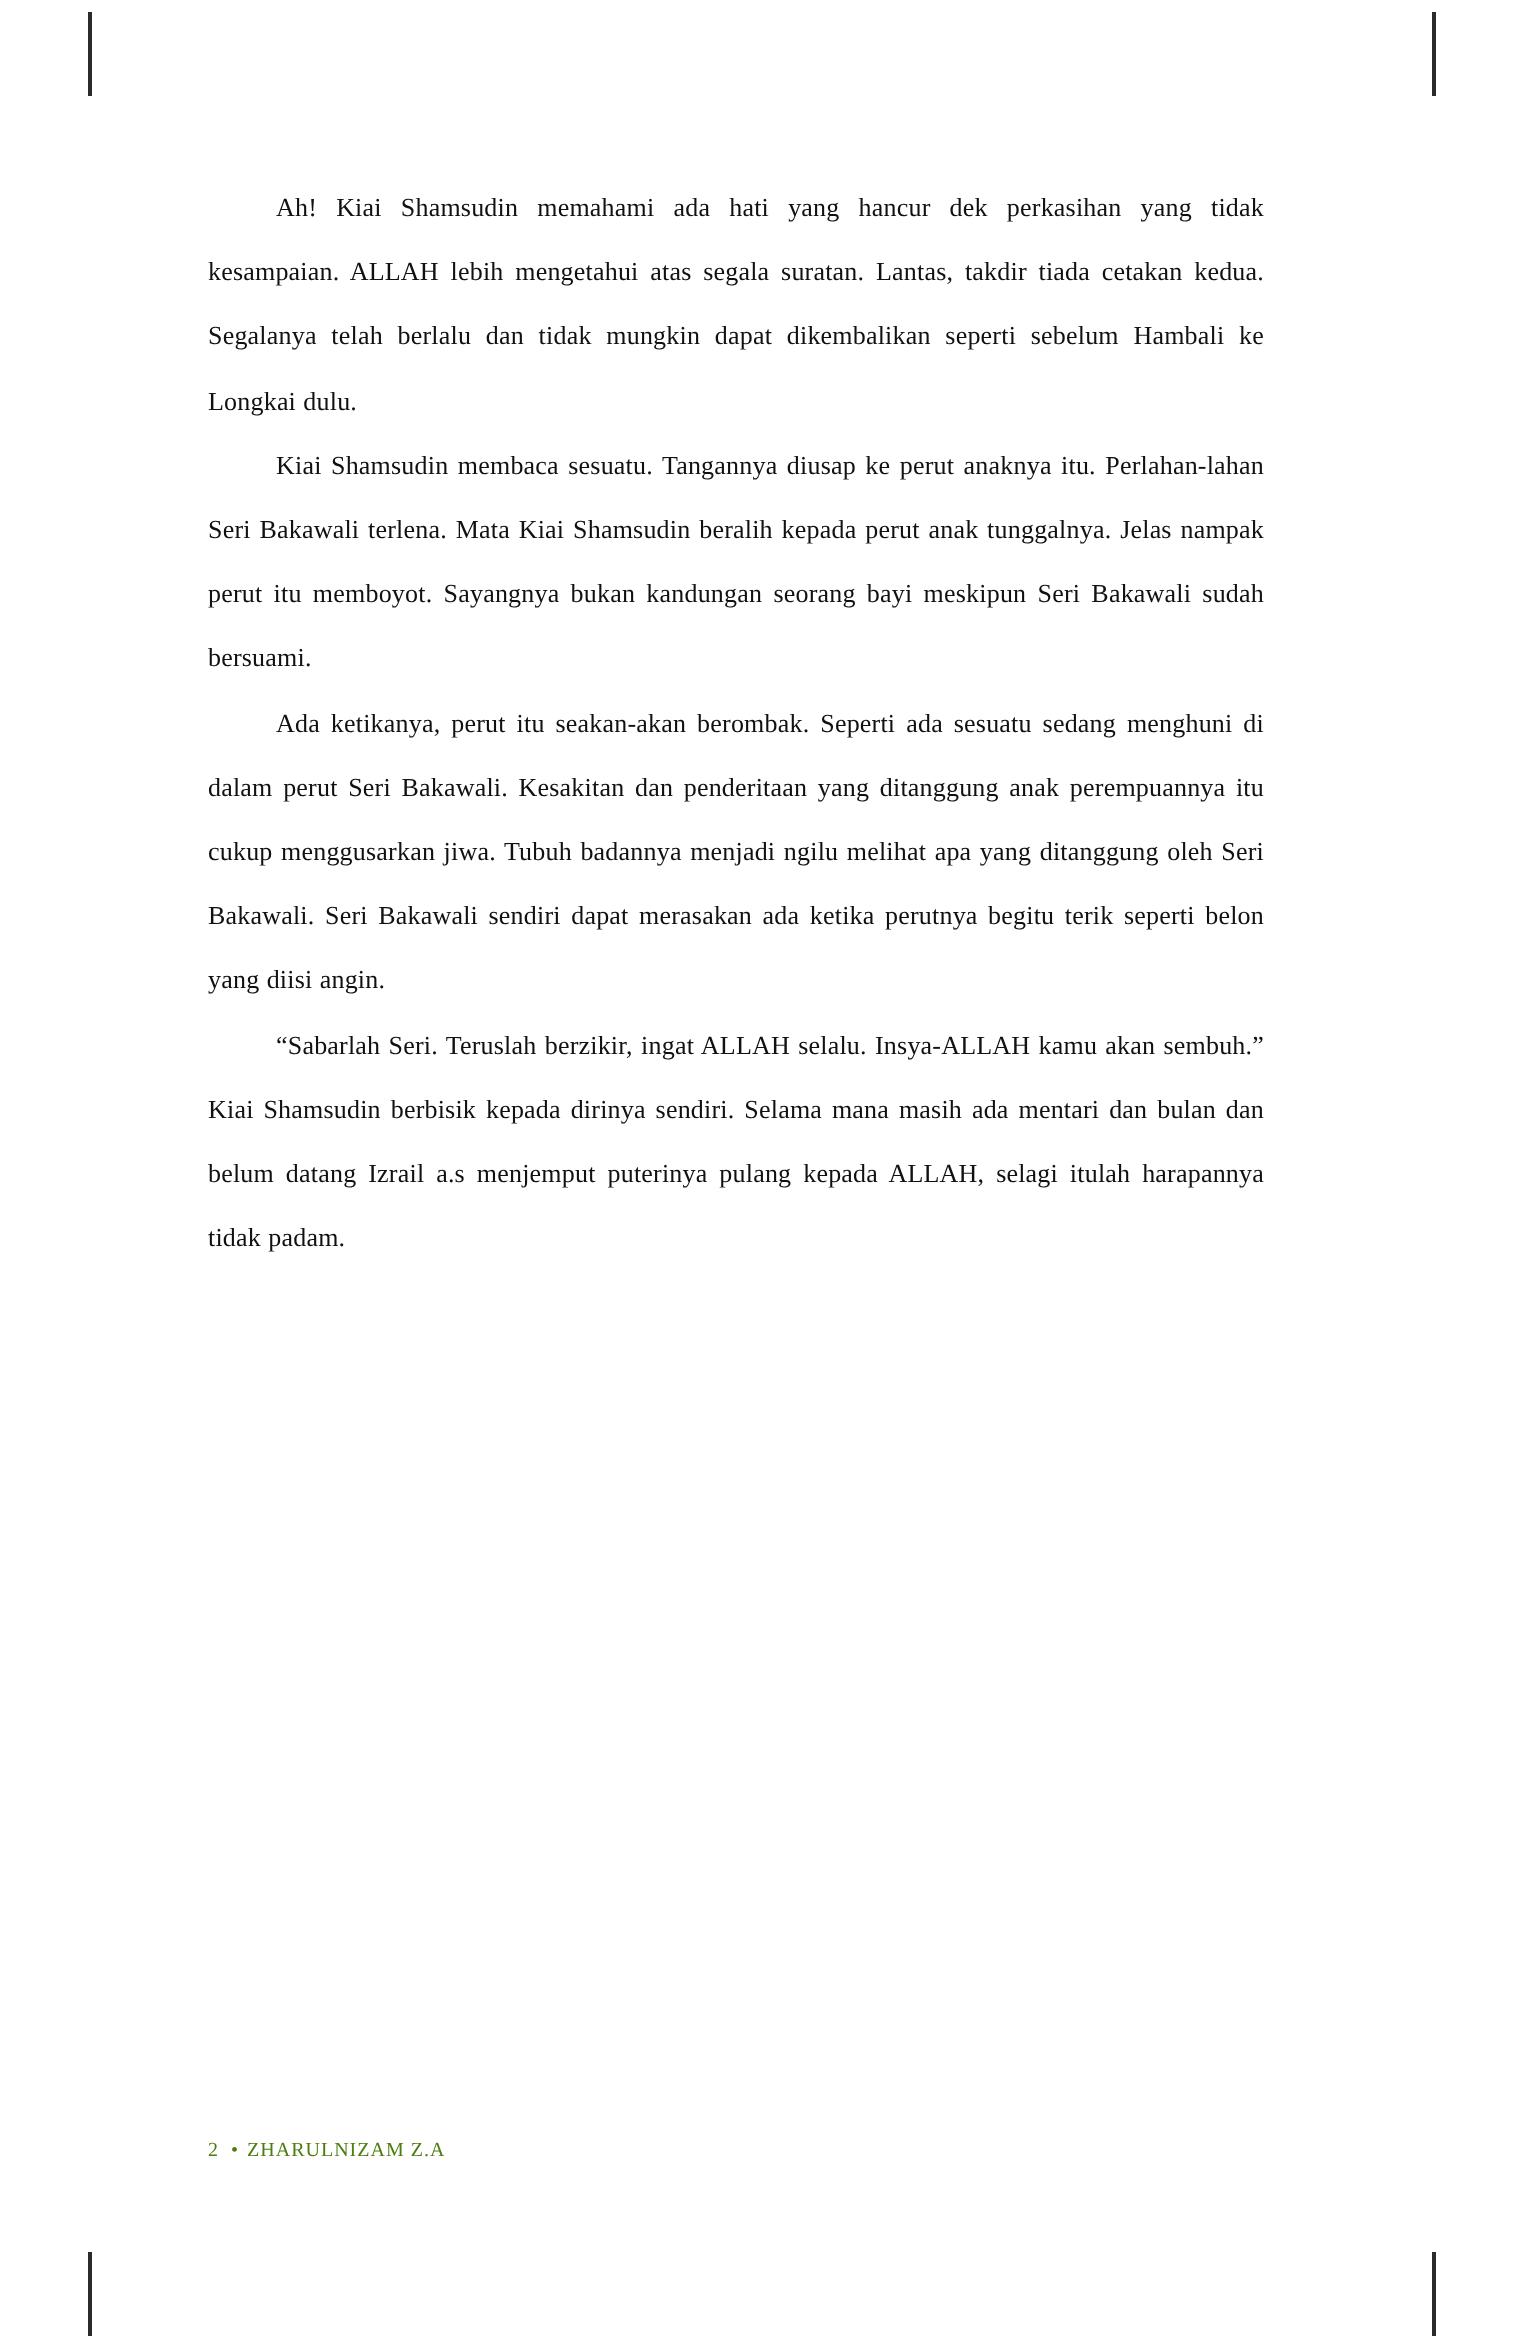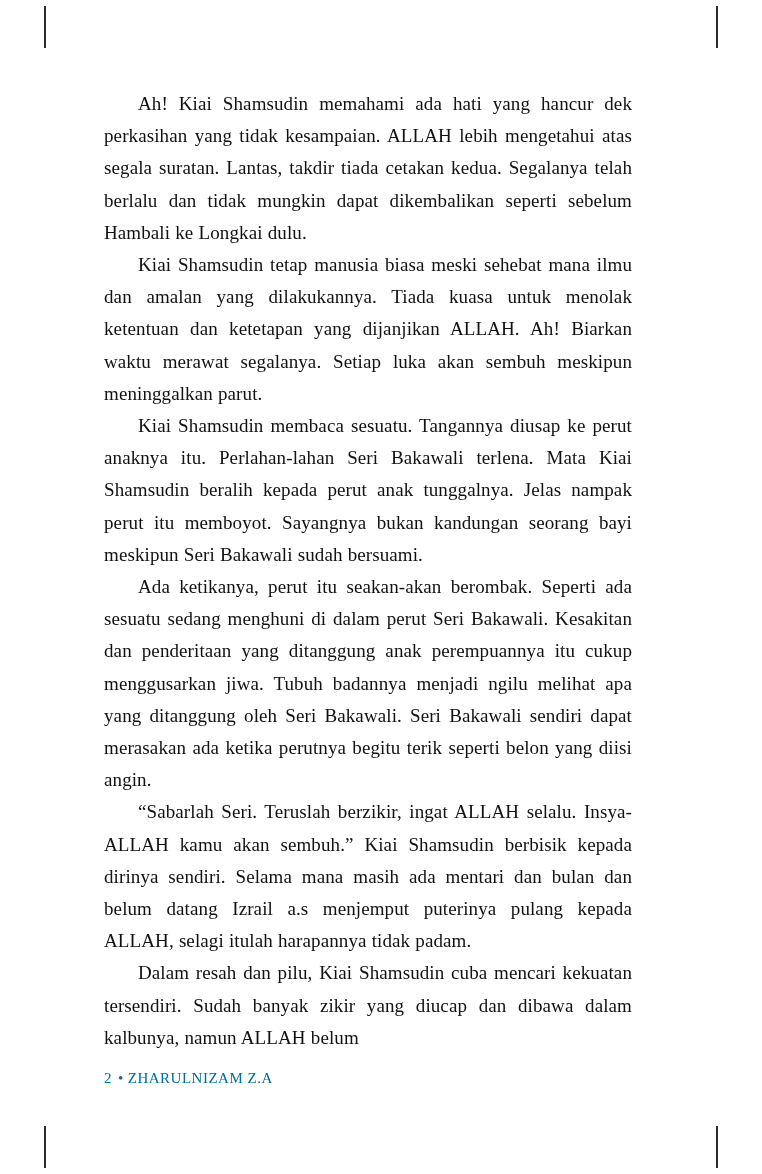--- a/index.html
+++ b/index.html
@@ -30,52 +30,50 @@
     position: absolute;
     left: 104px;
     top: 88px;
     width: 528px;
   }
 
   p.para {
     margin: 0;
     text-align: justify;
     text-indent: 34px;
-    font-size: 19px;
+    font-size: 13px;
     line-height: 32.2px;
     letter-spacing: 0.1px;
     word-spacing: 0.3px;
     -webkit-font-smoothing: antialiased;
   }
 
   .footer {
     position: absolute;
     left: 104px;
     top: 1070px;
     width: 528px;
-    font-size: 15px;
+    font-size: 10px;
     letter-spacing: 0.5px;
-    color: #0369a1;
+    color: #4d7c0f;
   }
   .footer .folio-num { margin-right: 2px; }
   .footer .folio-sep { margin: 0 4px; }
   .footer .folio-author { }
 </style>
 </head>
 <body>
 
 <div class="crop-mark crop-tl-v"></div>
 <div class="crop-mark crop-tr-v"></div>
 <div class="crop-mark crop-bl-v"></div>
 <div class="crop-mark crop-br-v"></div>
 
 <div class="page-body">
   <p class="para">Ah! Kiai Shamsudin memahami ada hati yang hancur dek perkasihan yang tidak kesampaian. ALLAH lebih mengetahui atas segala suratan. Lantas, takdir tiada cetakan kedua. Segalanya telah berlalu dan tidak mungkin dapat dikembalikan seperti sebelum Hambali ke Longkai dulu.</p>
-  <p class="para">Kiai Shamsudin tetap manusia biasa meski sehebat mana ilmu dan amalan yang dilakukannya. Tiada kuasa untuk menolak ketentuan dan ketetapan yang dijanjikan ALLAH. Ah! Biarkan waktu merawat segalanya. Setiap luka akan sembuh meskipun meninggalkan parut.</p>
   <p class="para">Kiai Shamsudin membaca sesuatu. Tangannya diusap ke perut anaknya itu. Perlahan-lahan Seri Bakawali terlena. Mata Kiai Shamsudin beralih kepada perut anak tunggalnya. Jelas nampak perut itu memboyot. Sayangnya bukan kandungan seorang bayi meskipun Seri Bakawali sudah bersuami.</p>
   <p class="para">Ada ketikanya, perut itu seakan-akan berombak. Seperti ada sesuatu sedang menghuni di dalam perut Seri Bakawali. Kesakitan dan penderitaan yang ditanggung anak perempuannya itu cukup menggusarkan jiwa. Tubuh badannya menjadi ngilu melihat apa yang ditanggung oleh Seri Bakawali. Seri Bakawali sendiri dapat merasakan ada ketika perutnya begitu terik seperti belon yang diisi angin.</p>
   <p class="para">“Sabarlah Seri. Teruslah berzikir, ingat ALLAH selalu. Insya-ALLAH kamu akan sembuh.” Kiai Shamsudin berbisik kepada dirinya sendiri. Selama mana masih ada mentari dan bulan dan belum datang Izrail a.s menjemput puterinya pulang kepada ALLAH, selagi itulah harapannya tidak padam.</p>
-  <p class="para">Dalam resah dan pilu, Kiai Shamsudin cuba mencari kekuatan tersendiri. Sudah banyak zikir yang diucap dan dibawa dalam kalbunya, namun ALLAH belum</p>
 </div>
 
 <div class="footer">
   <span class="folio-num">2</span><span class="folio-sep">•</span><span class="folio-author">ZHARULNIZAM Z.A</span>
 </div>
 
 </body></html>

